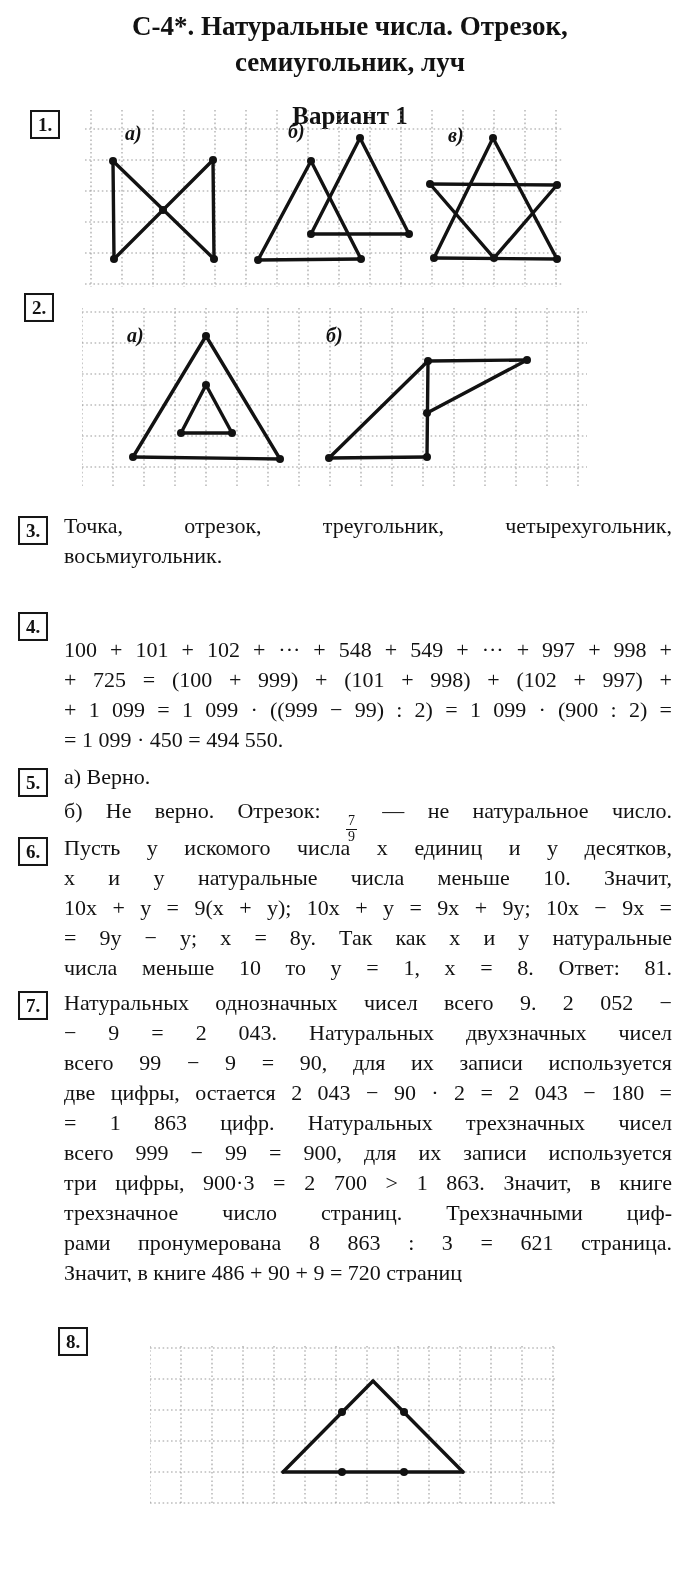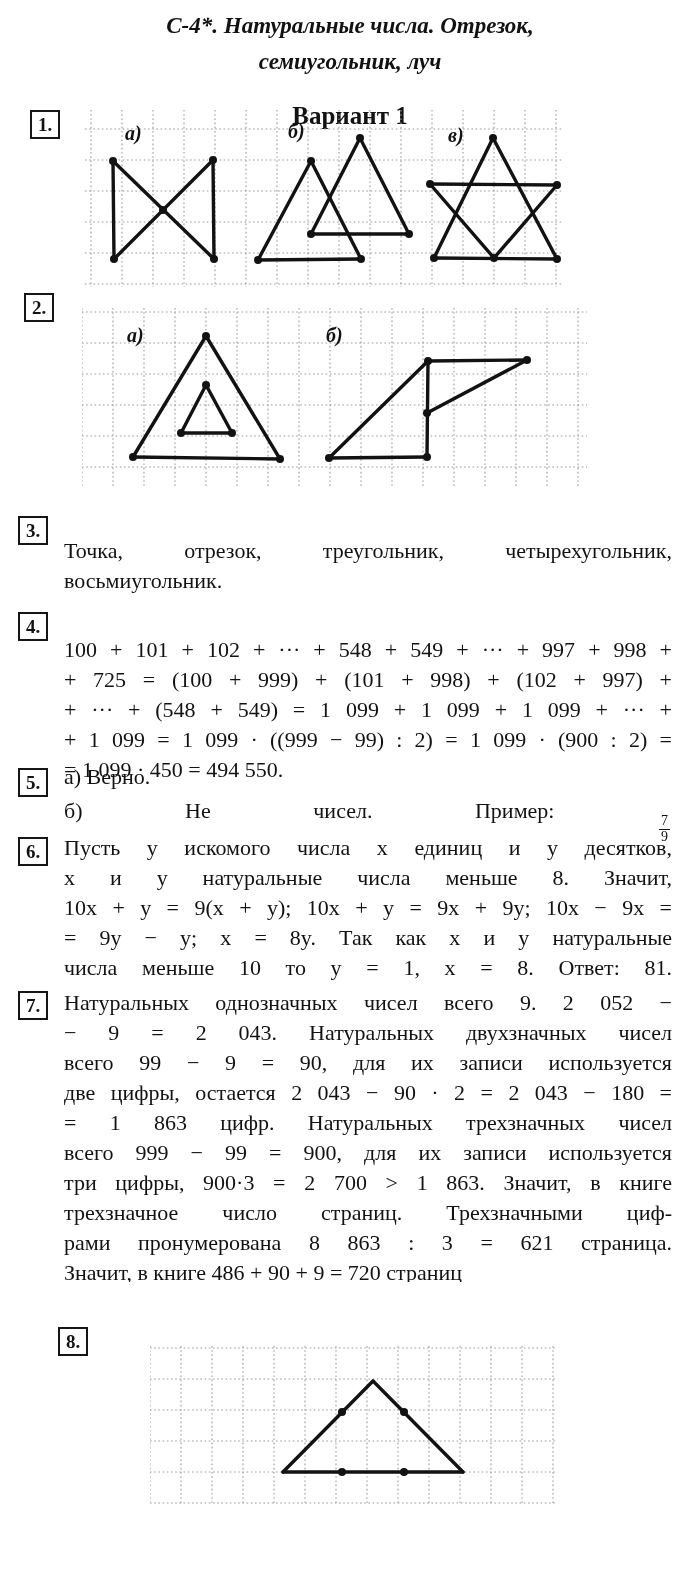--- a/index.html
+++ b/index.html
@@ -5,21 +5,21 @@
   * { margin:0; padding:0; box-sizing:border-box; }
   html,body { background:#ffffff; }
   body {
     position:relative; width:700px; height:1581px;
     font-family:"Liberation Serif", serif; color:#121212; overflow:hidden;
   }
   .abs { position:absolute; }
 
   
   .header { position:absolute; left:0; top:8px; width:700px; text-align:center; }
-  .title-line { font-style:italic; font-weight:700; font-size:23px; line-height:36px; }
+  .title-line { font-weight:700; font-size:27px; line-height:36px; }
   .variant { font-weight:700; font-size:25px; line-height:34px; margin-top:19px; }
 
   
   .num-box {
     position:absolute; width:30px; height:29px; background:#fff;
     border:2px solid #161616; box-shadow:0 0 0 1px #fbfbfb inset;
     display:flex; align-items:center; justify-content:center;
     font-weight:700; font-size:19px;
   }
 
@@ -166,58 +166,58 @@
     <circle cx="345" cy="105" r="4" class="dot"></circle>
     <circle cx="247" cy="150" r="4" class="dot"></circle>
     <circle cx="345" cy="149" r="4" class="dot"></circle>
     <text x="45" y="34" class="flabel">а)</text>
     <text x="244" y="34" class="flabel">б)</text>
   </svg>
 
 <div class="num-box" style="left:18px; top:516px;">
   <span>3.</span>
 </div>
-<div class="text-block" style="top:511px;margin-top:25px;">
+<div class="text-block" style="top:511px;">
     <div class="tline">Точка, отрезок, треугольник, четырехугольник,</div>
     <div class="tline last">восьмиугольник.</div>
   </div>
 
 <div class="num-box" style="left:18px; top:612px;">
   <span>4.</span>
 </div>
 <div class="text-block" style="top:635px;">
     <div class="tline">100 + 101 + 102 + ··· + 548 + 549 + ··· + 997 + 998 +</div>
     <div class="tline">+ 725 = (100 + 999) + (101 + 998) + (102 + 997) +</div>
-    <div class="tline">+ ··· + (548 + 549) = 1 099 + 1 099 + 1 099 + ··· +</div>
     <div class="tline">+ 1 099 = 1 099 · ((999 − 99) : 2) = 1 099 · (900 : 2) =</div>
     <div class="tline last">= 1 099 · 450 = 494 550.</div>
   </div>
 
 <div class="num-box" style="left:18px; top:768px;">
   <span>5.</span>
 </div>
 <div class="text-block p5-block" style="top:760px;">
   <div class="tline last">
     <span>а) Верно.</span>
   </div>
   <div class="tline">
-    <span>б) Не чисел. Пример:</span>
+    <span>б) Не верно. Отрезок:</span>
     <span class="frac">
         <span class="fnum">7</span>
         <span class="fden">9</span>
       </span>
+    <span>— не натуральное число.</span>
   </div>
 </div>
 
 <div class="num-box" style="left:18px; top:837px;">
   <span>6.</span>
 </div>
 <div class="text-block" style="top:833px;">
     <div class="tline">Пусть у искомого числа x единиц и y десятков,</div>
-    <div class="tline">x и y натуральные числа меньше 8. Значит,</div>
+    <div class="tline">x и y натуральные числа меньше 10. Значит,</div>
     <div class="tline">10x + y = 9(x + y); 10x + y = 9x + 9y; 10x − 9x =</div>
     <div class="tline">= 9y − y; x = 8y. Так как x и y натуральные</div>
     <div class="tline">числа меньше 10 то y = 1, x = 8. Ответ: 81.</div>
   </div>
 
 <div class="num-box" style="left:18px; top:991px;">
   <span>7.</span>
 </div>
 <div class="text-block p7-clip" style="top:988px;">
     <div class="tline">Натуральных однозначных чисел всего 9. 2 052 −</div>

